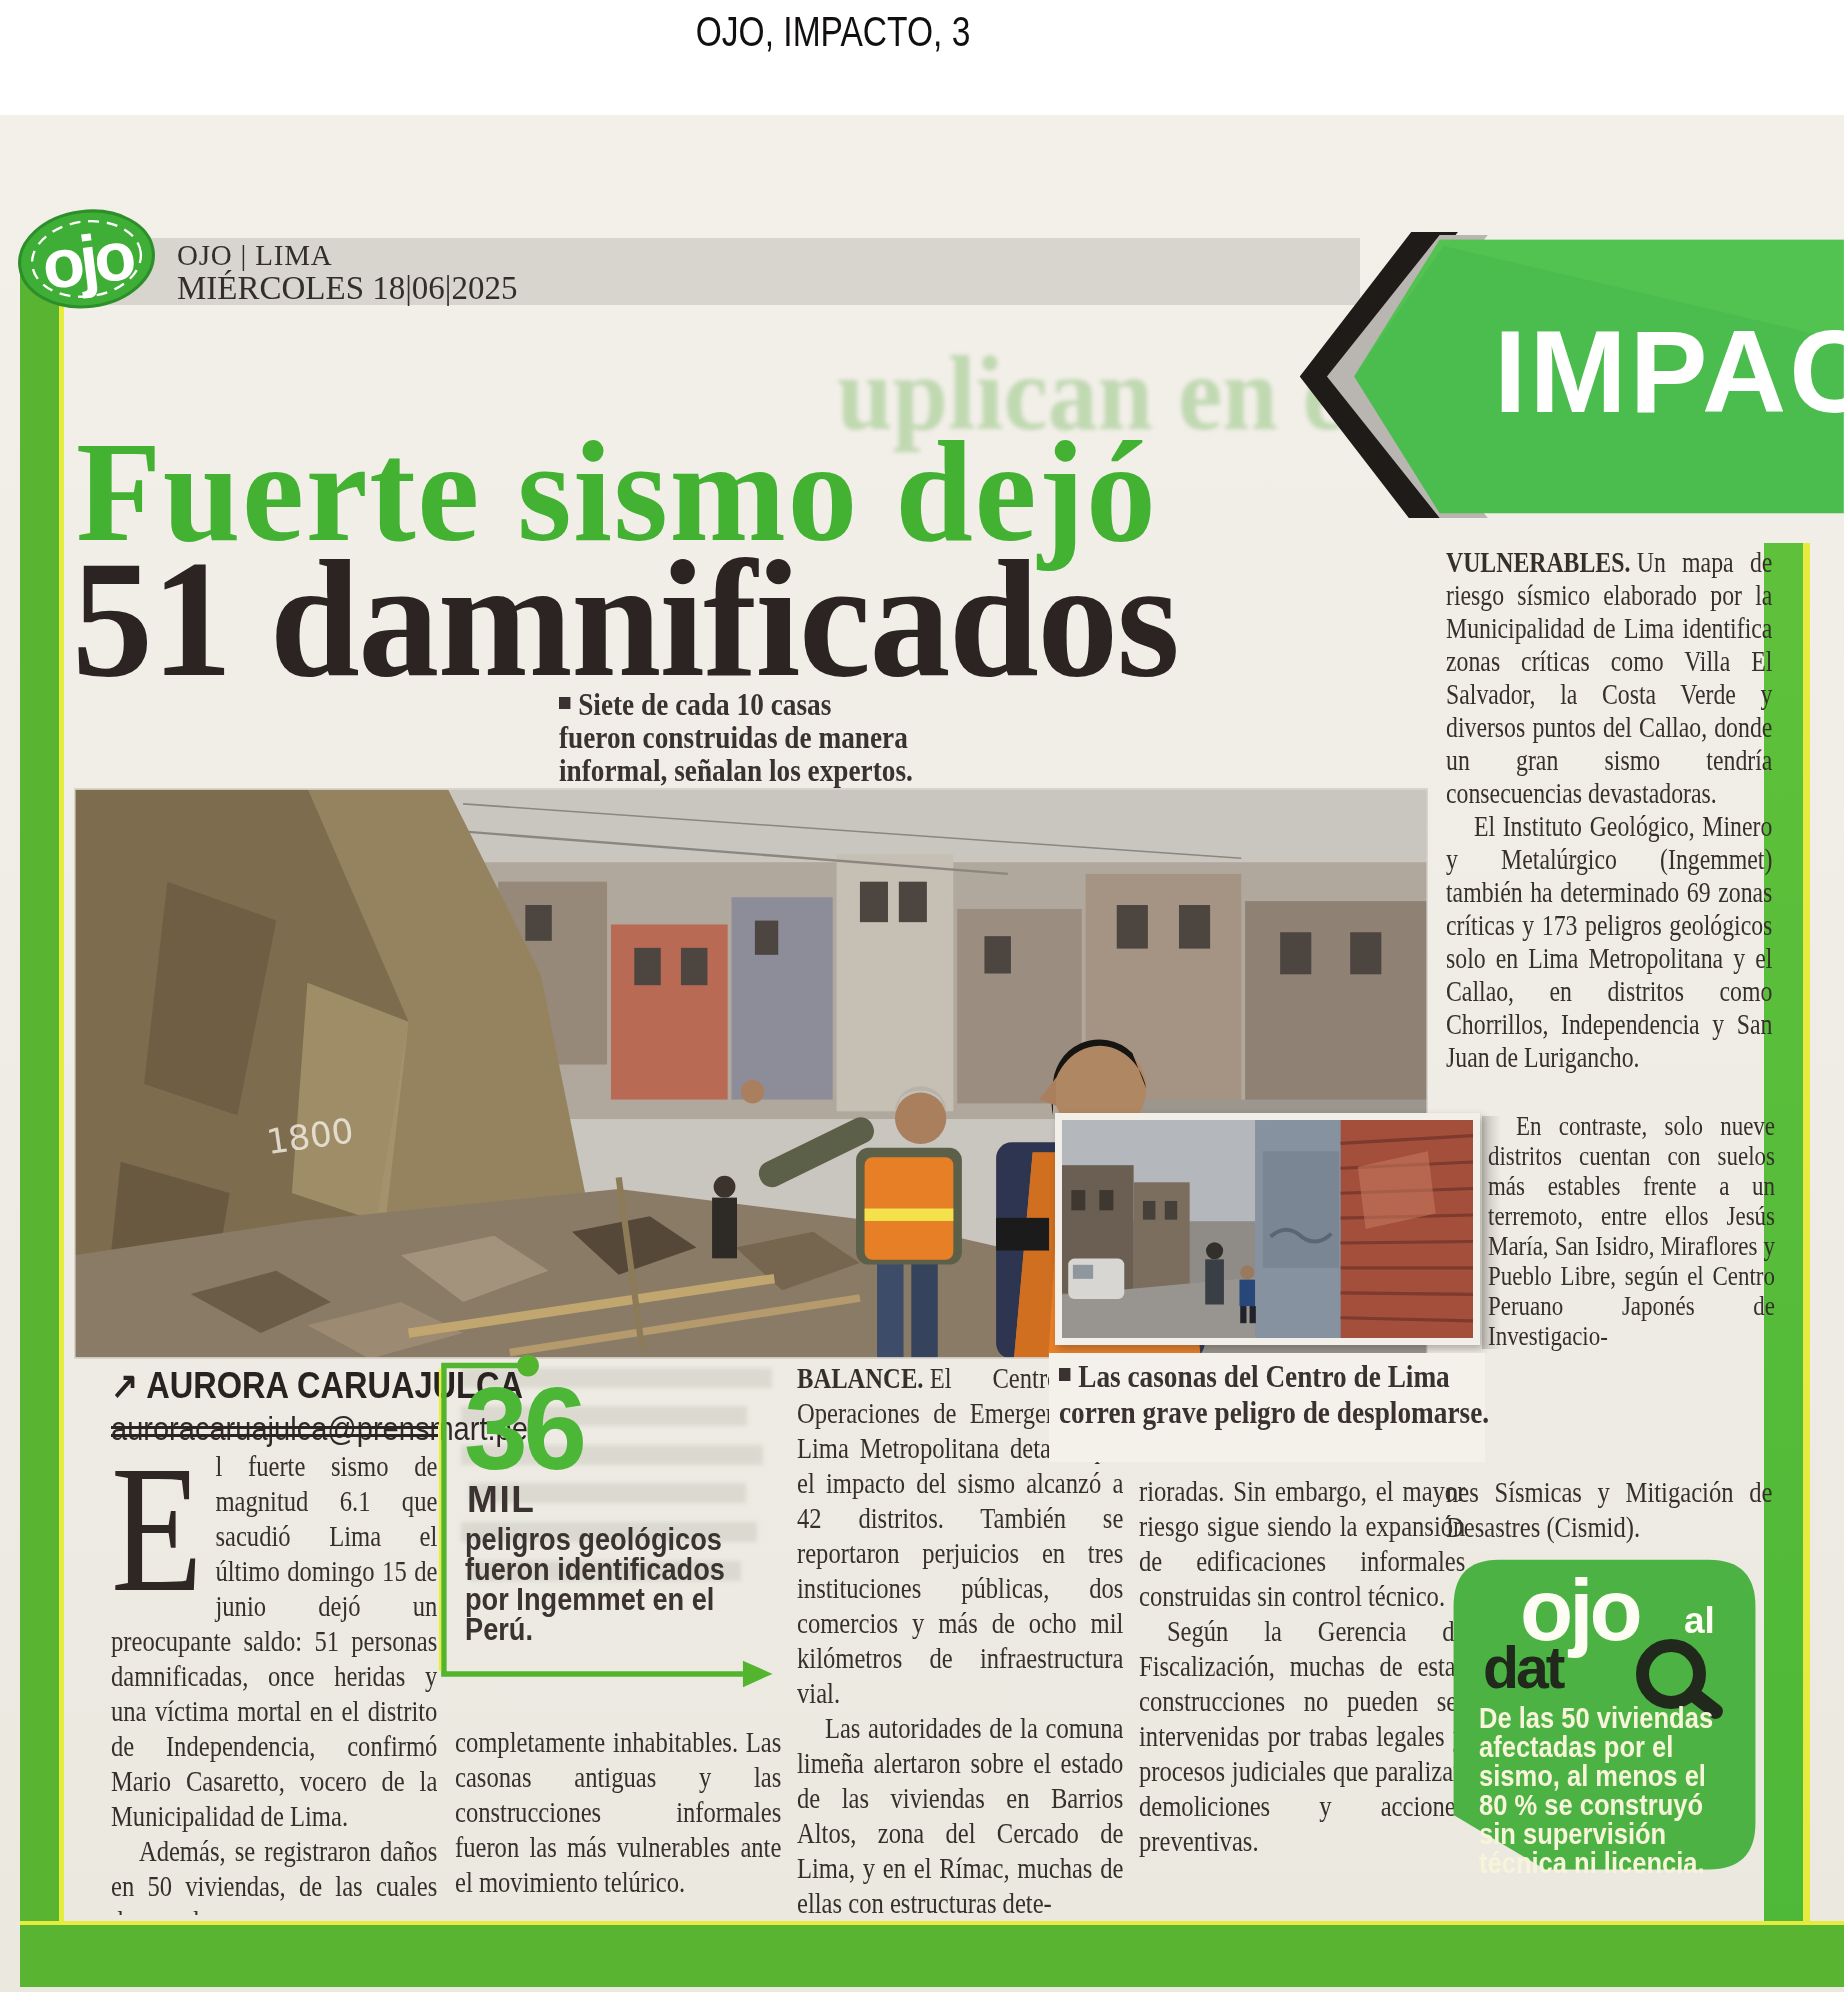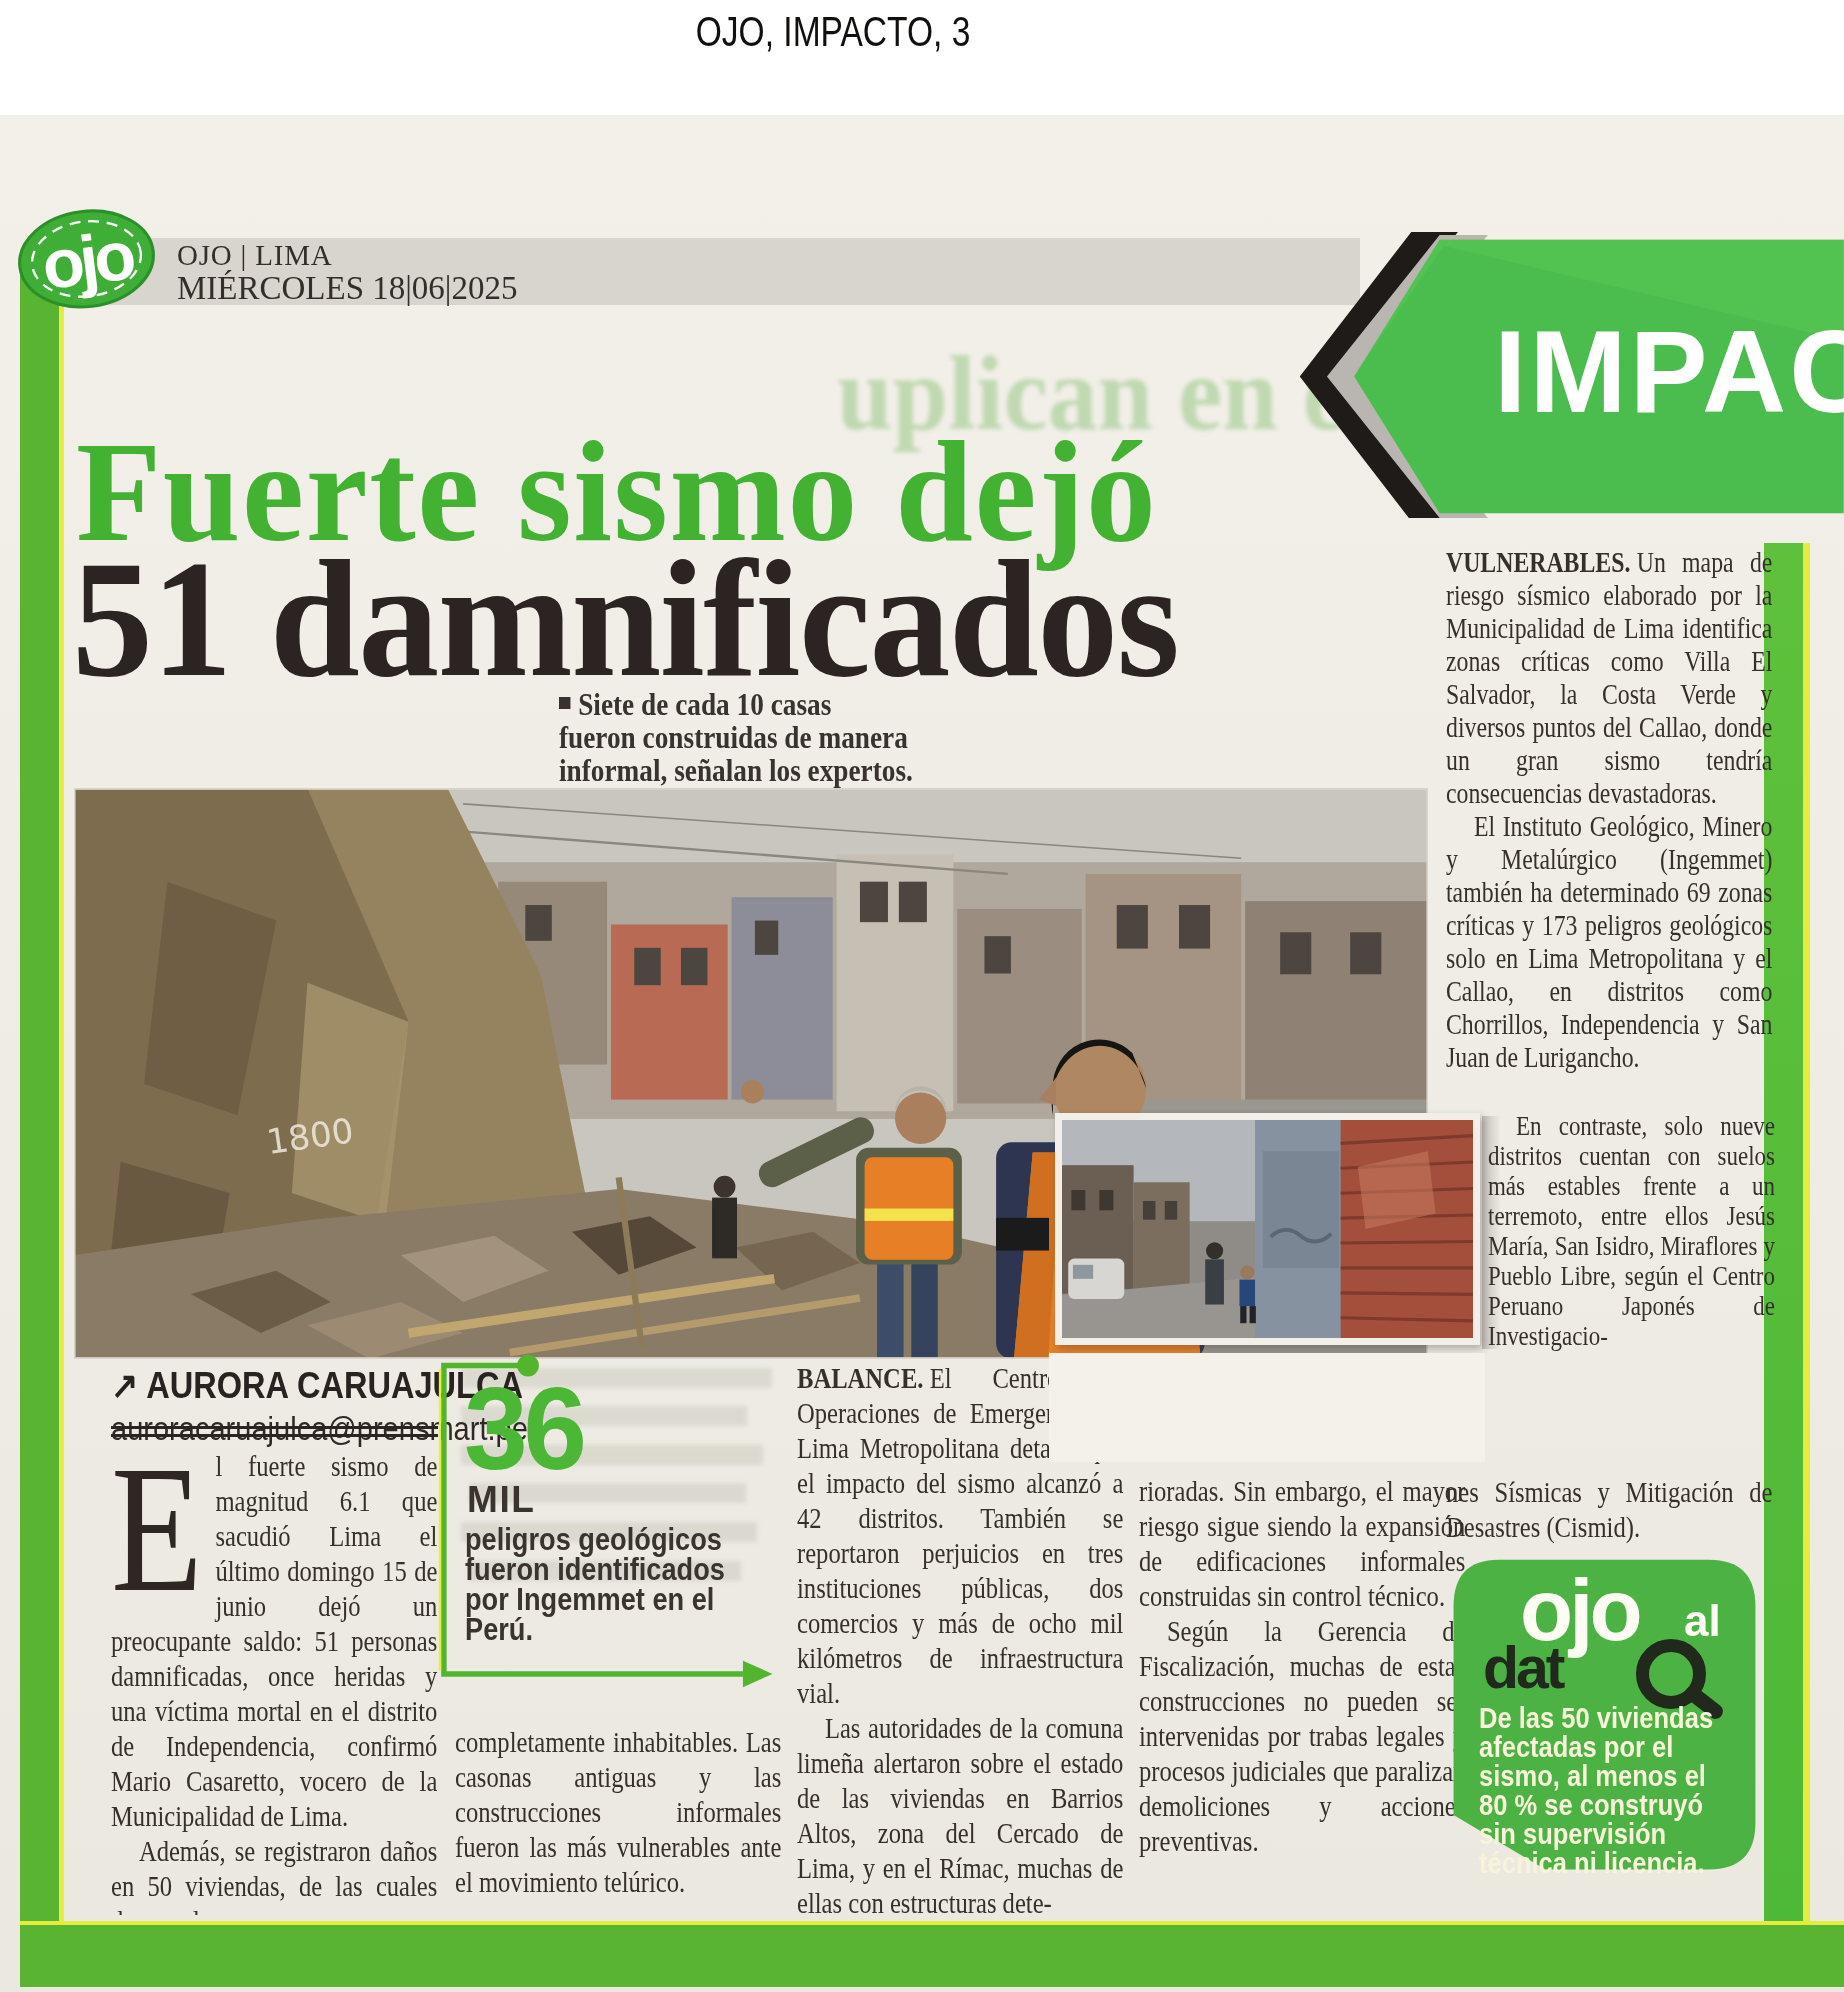--- a/index.html
+++ b/index.html
@@ -91,21 +91,21 @@
   #col2{left:455px;top:1724px;width:398px;height:195px;}
   #col3{left:797px;top:1360px;width:398px;height:554px;}
   #col4{left:1139px;top:1473px;width:398px;height:445px;}
   #col5a{left:1446px;top:546px;width:398px;height:568px;font-size:29px;line-height:33px;}
   #col5b{left:1488px;top:1111px;width:350px;height:361px;font-size:28px;line-height:30px;}
   #col5c{left:1446px;top:1474px;width:398px;height:78px;}
 
   
   .factbox{left:1452px;top:1558px;width:305px;height:321px;z-index:5;}
   .fb-ojo{left:68px;top:7.8px;font-size:87px;line-height:87px;font-weight:bold;color:#fdfdf4;letter-spacing:-3.9px;}
-  .fb-al{left:232px;top:40px;font-size:44px;line-height:45px;font-weight:bold;color:#fdfdf4;}
+  .fb-al{left:232px;top:40px;font-size:37px;line-height:45px;font-weight:bold;color:#fdfdf4;}
   .fb-dato{left:31px;top:67px;font-size:59px;line-height:87px;font-weight:bold;color:#20291b;letter-spacing:-3.1px;}
   .fb-lens{left:184px;top:81px;width:44px;height:44px;border:13.2px solid #20291b;border-radius:50%;}
   .fb-handle{left:230px;top:137px;width:44px;height:15px;background:#20291b;border-radius:7.8px;transform:rotate(38deg);}
   .fb-text{left:26.5px;top:146px;width:280px;font-size:29px;line-height:29px;font-weight:bold;color:#f8f4da;
     transform:scaleX(.88);transform-origin:0 0;}
 </style>
 </head>
 <body>
 
 <div id="stage">
@@ -279,20 +279,24 @@
         <circle cx="238" cy="196" r="9" fill="#9a7a5f"></circle>
         <rect x="228" y="205" width="20" height="34" fill="#27477a"></rect>
         <rect x="229" y="239" width="8" height="22" fill="#22222a"></rect>
           <rect x="241" y="239" width="8" height="22" fill="#22222a"></rect>
       </g>
     </svg>
   </div>
   <div class="abs inset-shade"></div>
 
   <div class="abs caption-band"></div>
+  <div class="abs inset-caption">
+    <div><span class="sqbullet"></span><span>Las casonas del Centro de Lima</span></div>
+    <div>corren grave peligro de desplomarse.</div>
+  </div>
 
   <div class="abs byline">
     <div class="name"><span>↗</span> <span>AURORA CARUAJULCA</span></div>
     <div class="mail">auroracaruajulca@prensmart.pe</div>
   </div>
   <div class="abs rule" style="top:1426px;"></div>
   <div class="abs rule" style="top:1434px;"></div>
 
   <div class="abs stat-svg">
     <svg width="366" height="335" viewBox="0 0 470 430">

